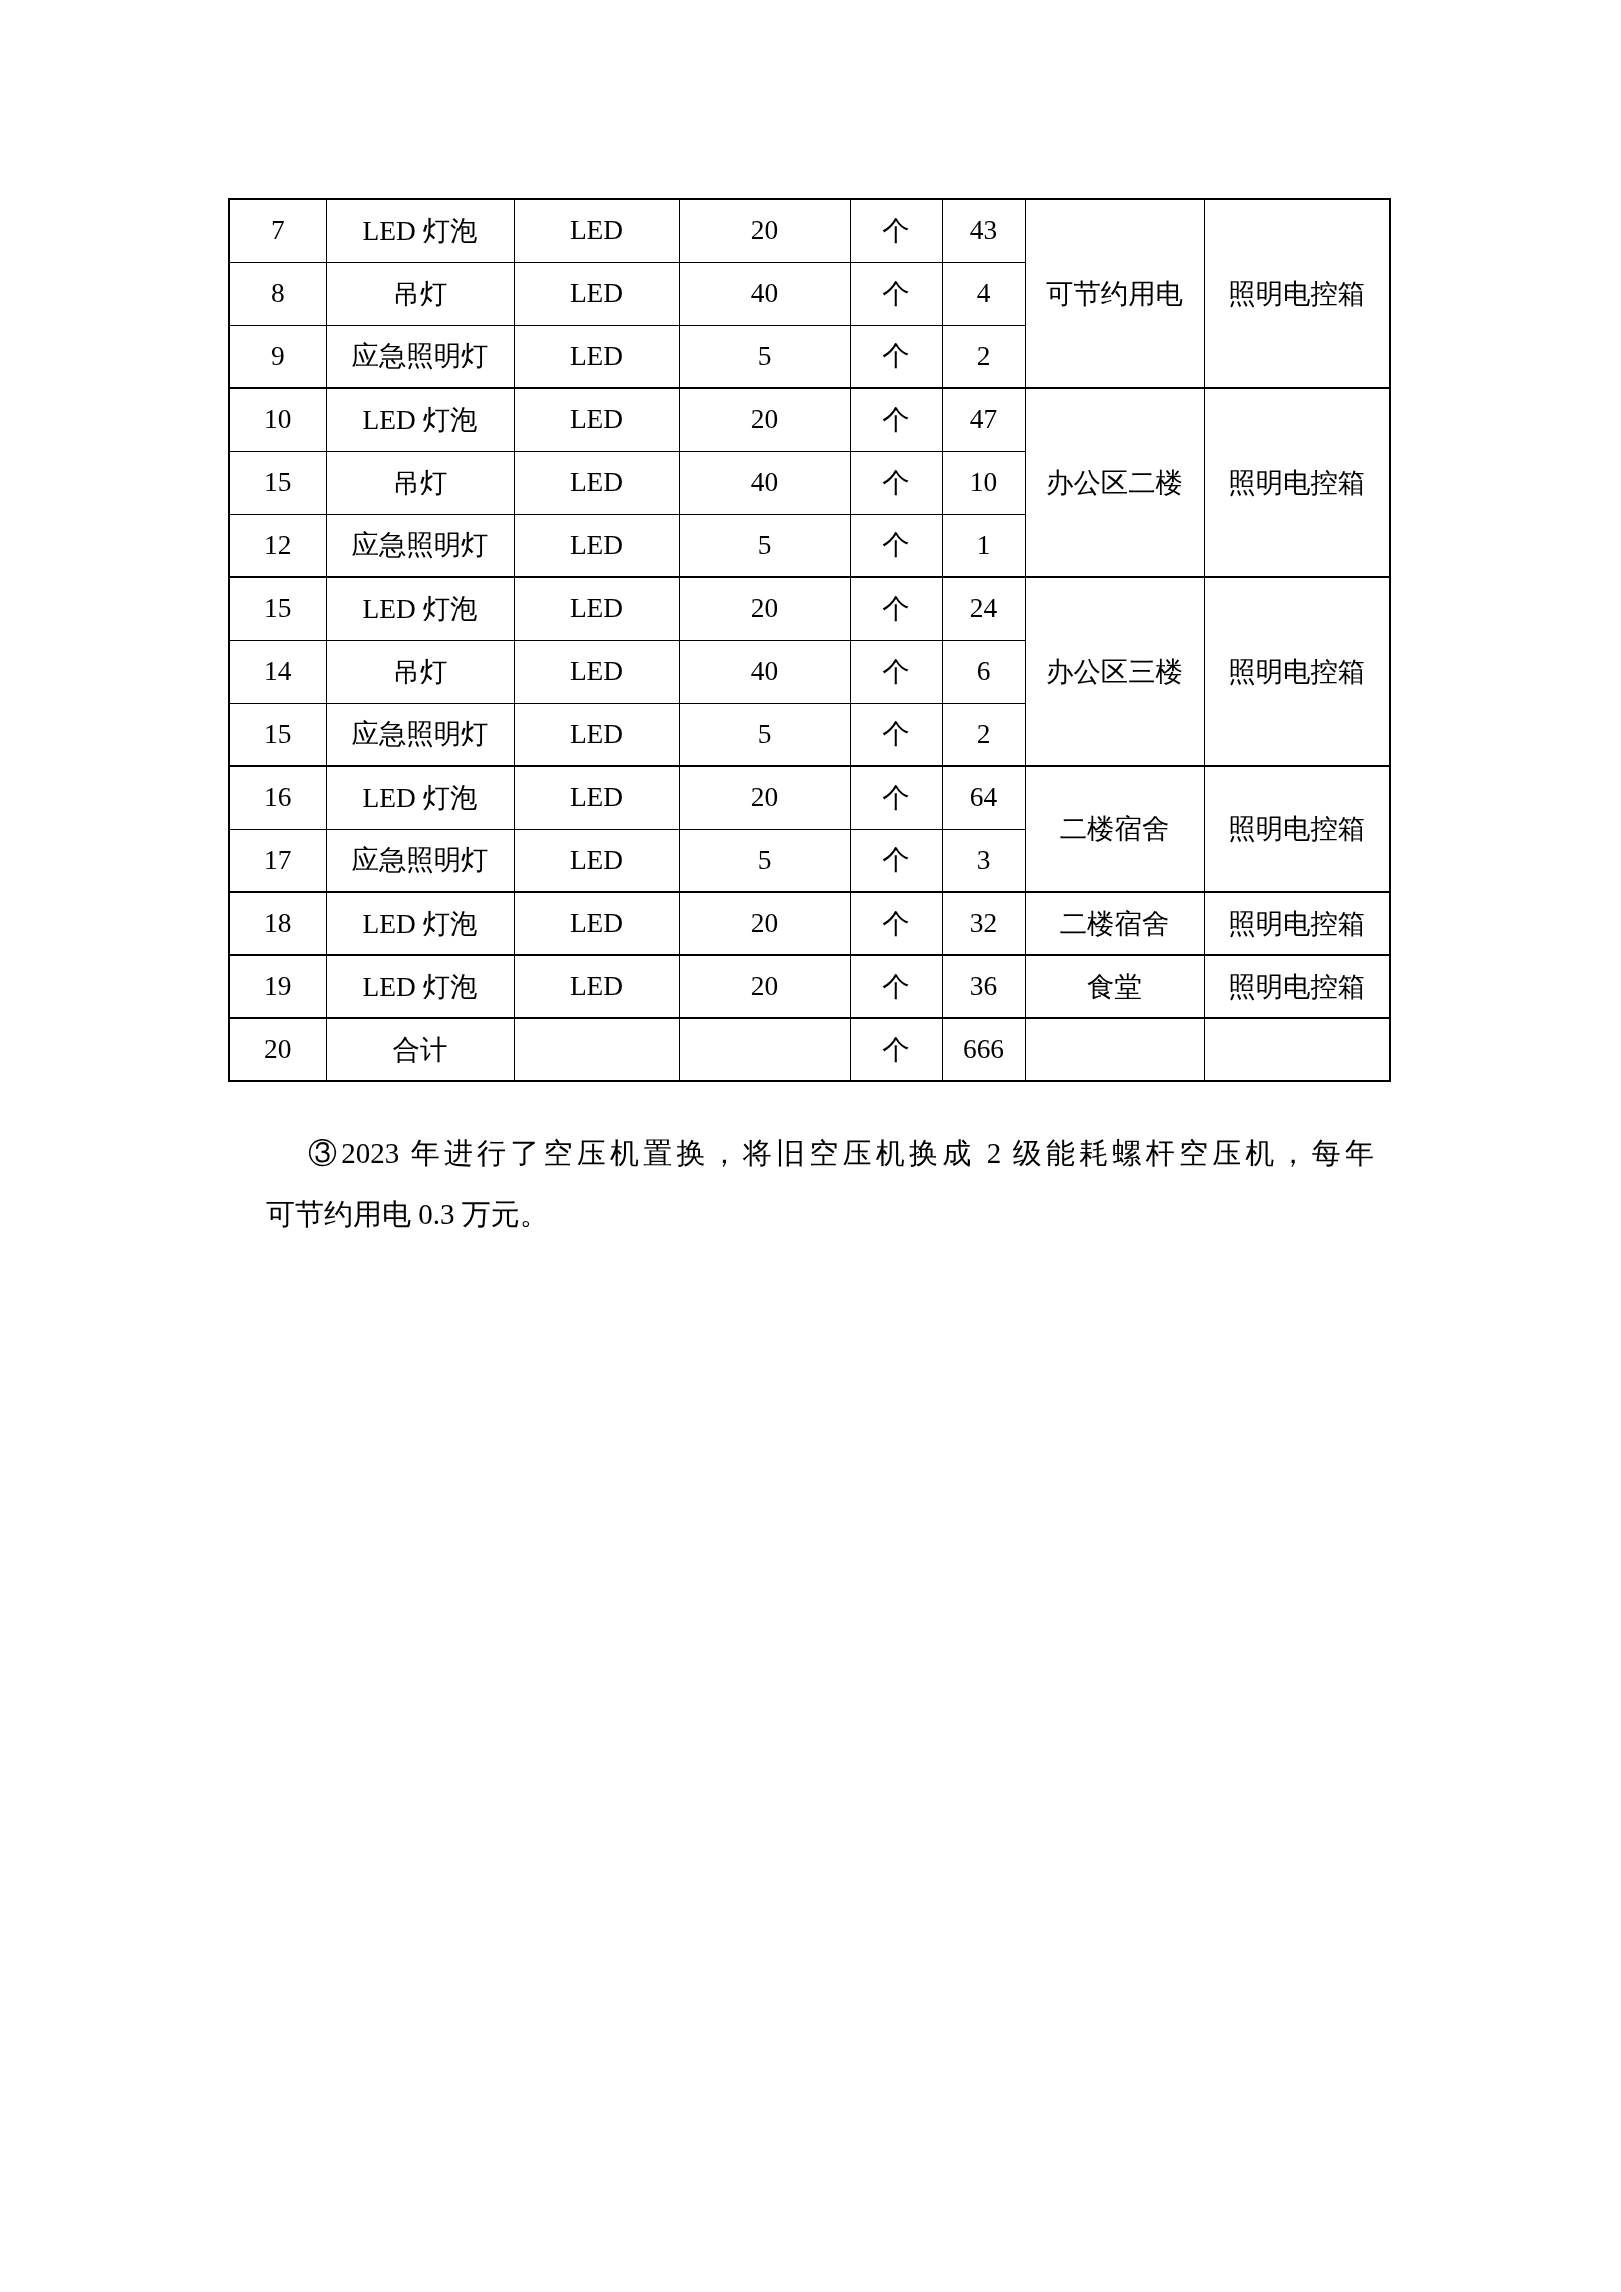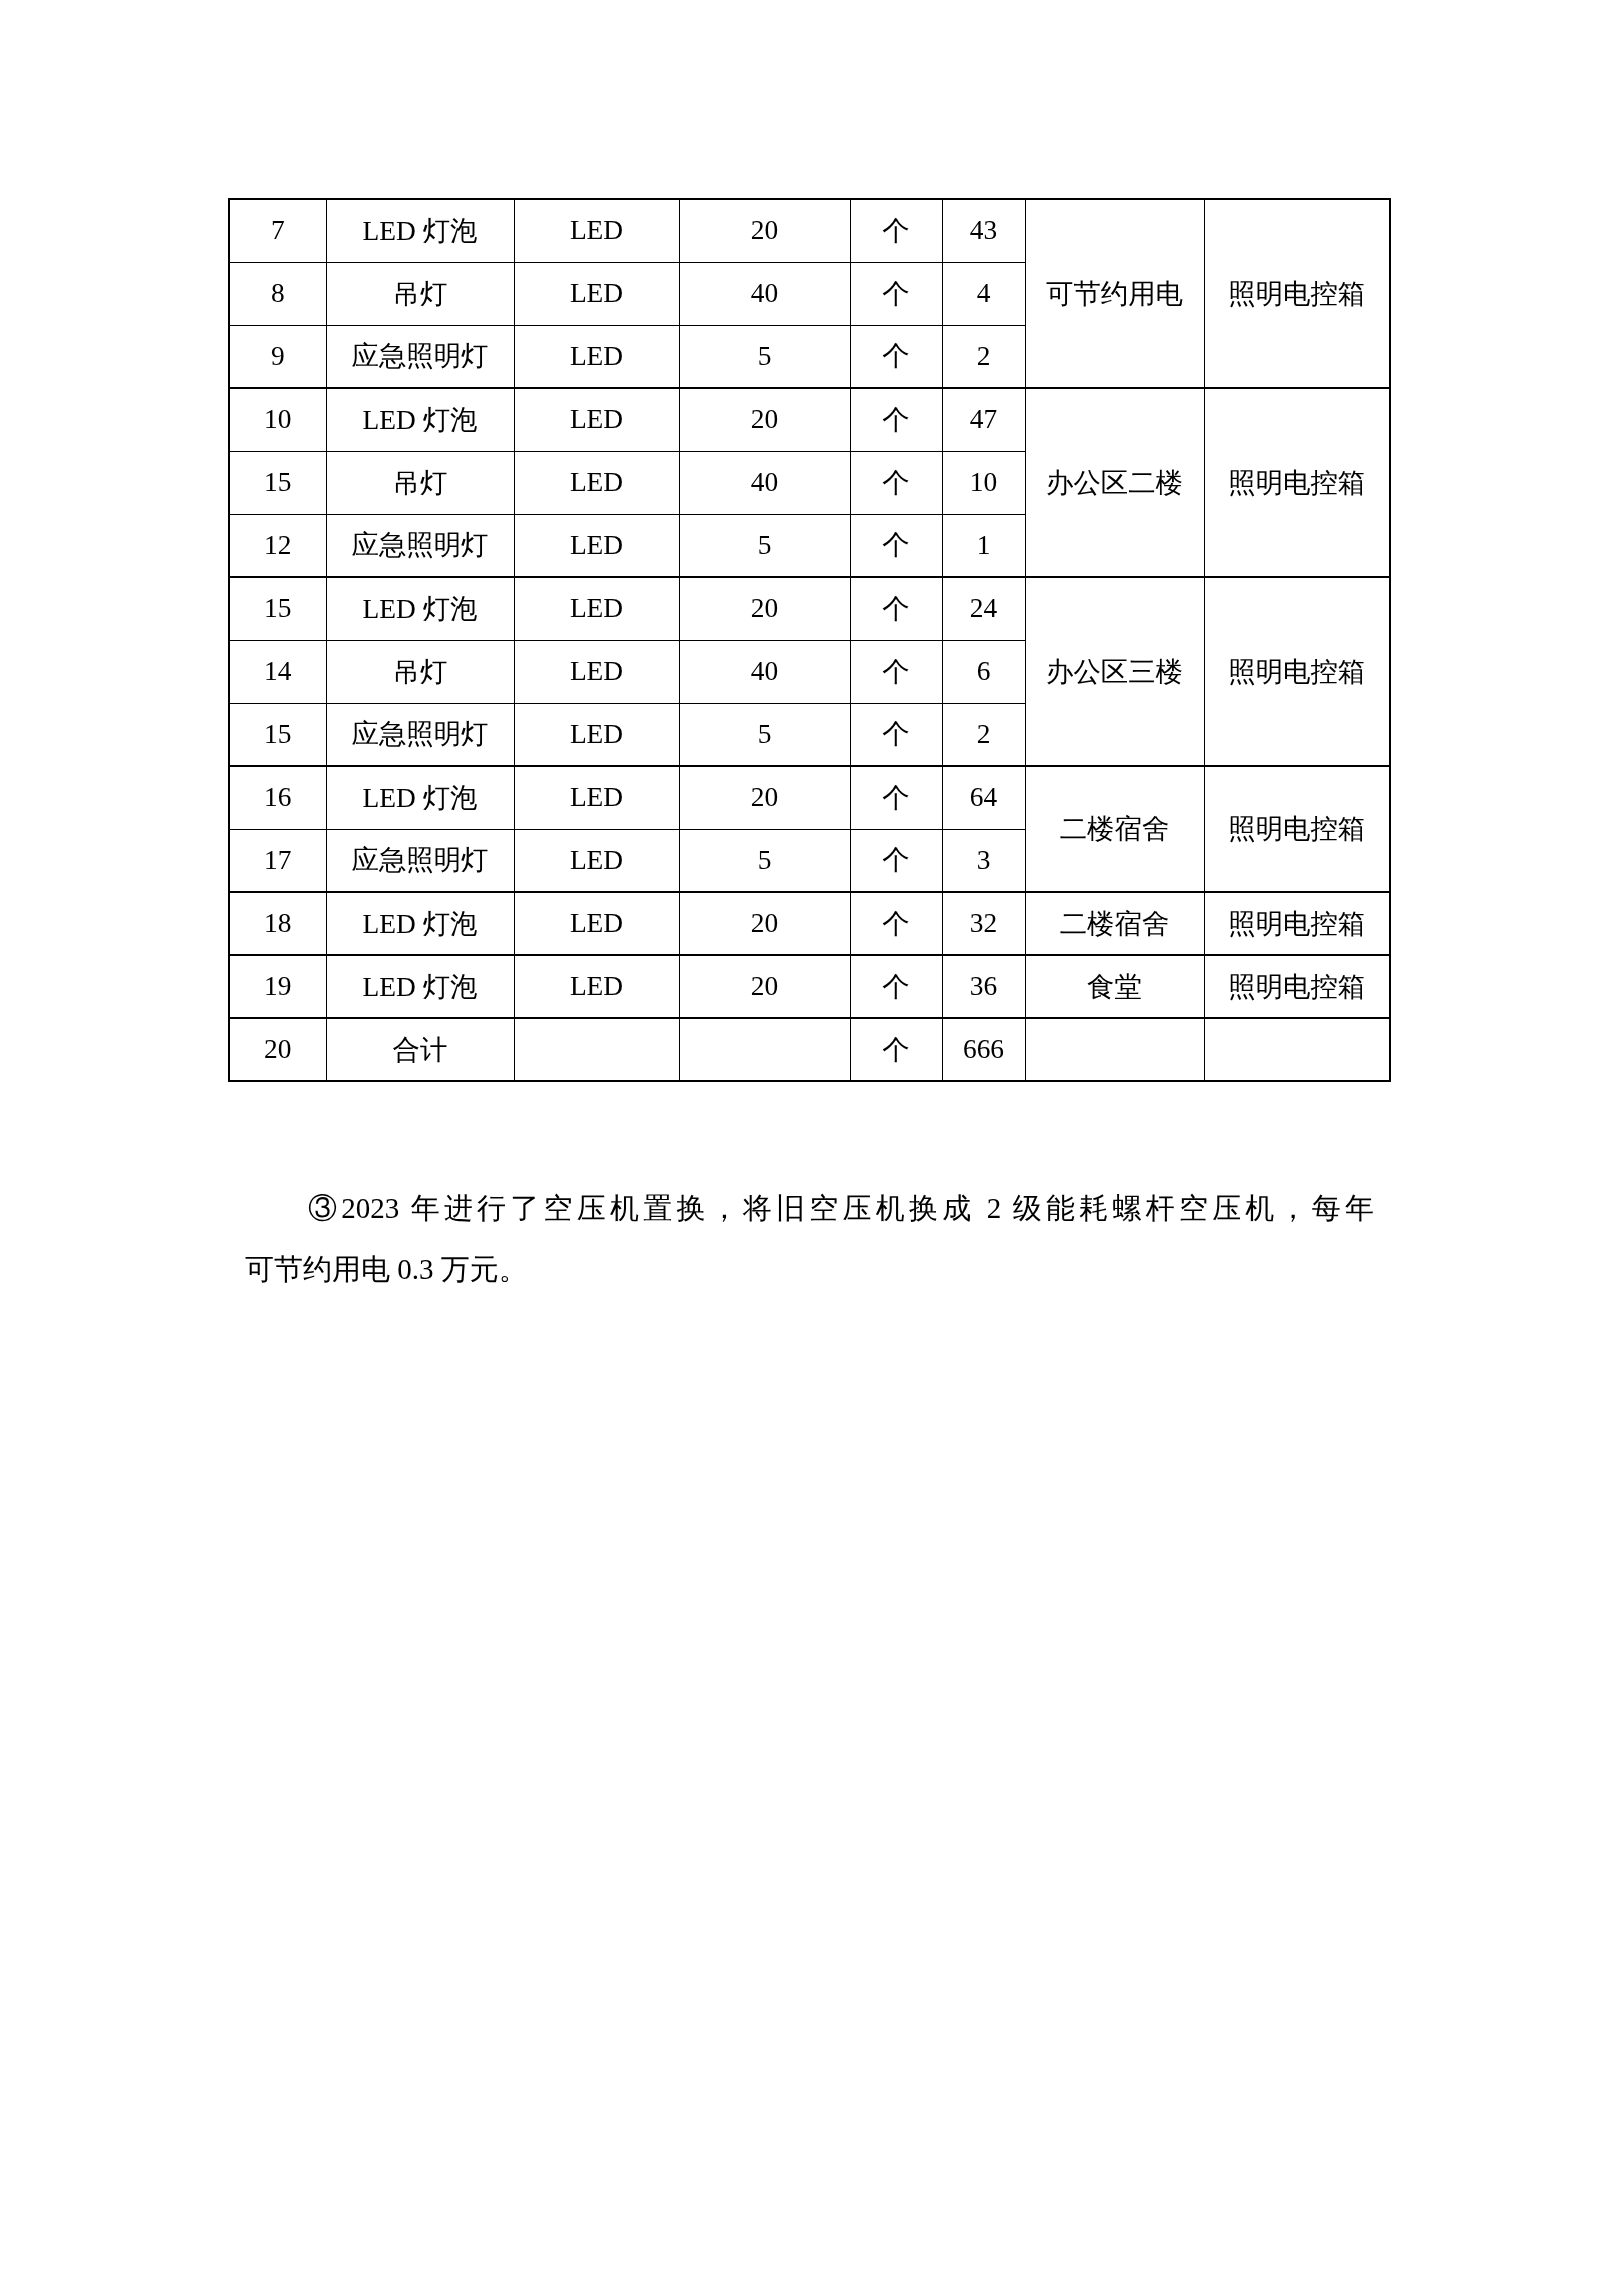--- a/index.html
+++ b/index.html
@@ -34,25 +34,25 @@
   col.c-num  { width:97px; }
   col.c-name { width:188px; }
   col.c-type { width:165px; }
   col.c-watt { width:171px; }
   col.c-unit { width:92px; }
   col.c-qty  { width:83px; }
   col.c-loc  { width:179px; }
   col.c-box  { width:186px; }
 
   .para {
-    position:absolute; left:245px; top:1178px; width:1129px;
+    position:absolute; left:245px; top:1123px; width:1129px;
     font-size:29px; line-height:61px;
   }
   .para .line1 { text-align:justify; text-align-last:justify; text-indent:63px; }
-  .para .line2 { text-align:left; }
+  .para .line2 { text-align:left;margin-left:21px; }
 </style>
 </head>
 <body>
 
 <div class="page">
 
   <table class="equip">
     <colgroup>
       <col class="c-num">
         <col class="c-name">

